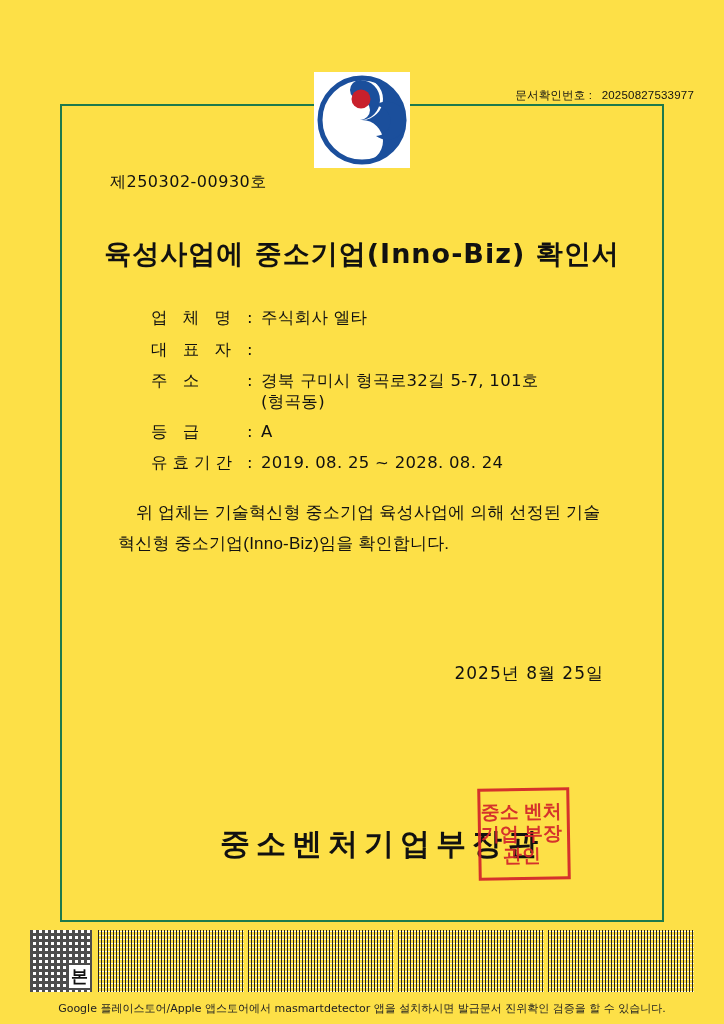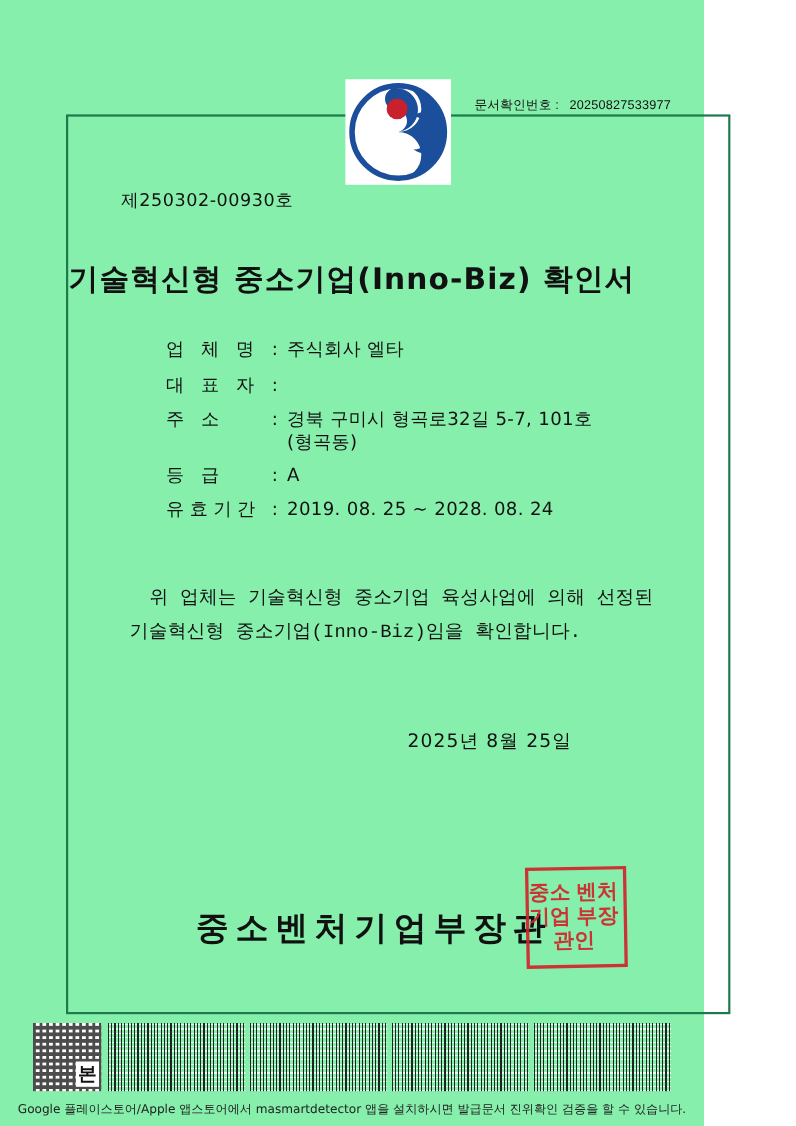--- a/index.html
+++ b/index.html
@@ -11,23 +11,23 @@
     width: 724px;
     height: 1024px;
     font-family: "Liberation Sans", sans-serif;
     color: #1a1a1a;
     position: relative;
     overflow: hidden;
   }
 
   .page {
     position: relative;
-    width: 640px;
+    width: 724px;
     height: 1024px;
-    background: #86efac;
+    background: #fde047;
   }
 
   
   .doc-verify {
     position: absolute;
     top: 88px;
     right: 30px;
     font-size: 11.5px;
     color: #111;
     letter-spacing: 0.2px;
@@ -112,26 +112,25 @@
     letter-spacing: 0.3px;
   }
   .field-row.addr { margin-bottom: 9px; }
 
   .body-text {
     position: absolute;
     left: 118px;
     top: 498px;
     width: 490px;
     font-size: 17px;
-    font-family: Liberation Mono, monospace;
+    font-family: Liberation Sans, sans-serif;
     line-height: 1.8;
     color: #111;
     letter-spacing: 0.2px;
     text-indent: 18px;
-    margin-top: 32px;
   }
 
   .date-line {
     position: absolute;
     left: 0; right: 120px;
     top: 662px;
     text-align: right;
     font-size: 17px;
     font-family: "DejaVu Sans", sans-serif;
     letter-spacing: 1px;
@@ -257,21 +256,21 @@
         <circle cx="-1" cy="-21" r="9.5" fill="#c8202c"></circle>
         <path d="M14,16 a19,19 0 1 0 -1,-30 a12,12 0 1 1 1,30 z" fill="#1b4f9c"></path>
       </g>
     </svg>
   </div>
 
   <div class="frame"></div>
 
   <div class="doc-no">제250302-00930호</div>
 
-  <div class="title">기술혁신형 중소기업(Inno-Biz) 확인서</div>
+  <div class="title">육성사업에 중소기업(Inno-Biz) 확인서</div>
 
   <div class="fields">
     <div class="field-row">
       <div class="field-label">업 체 명</div>
       <div class="field-colon">:</div>
       <div class="field-value">주식회사 엘타</div>
     </div>
     <div class="field-row">
       <div class="field-label">대 표 자</div>
       <div class="field-colon">:</div>

